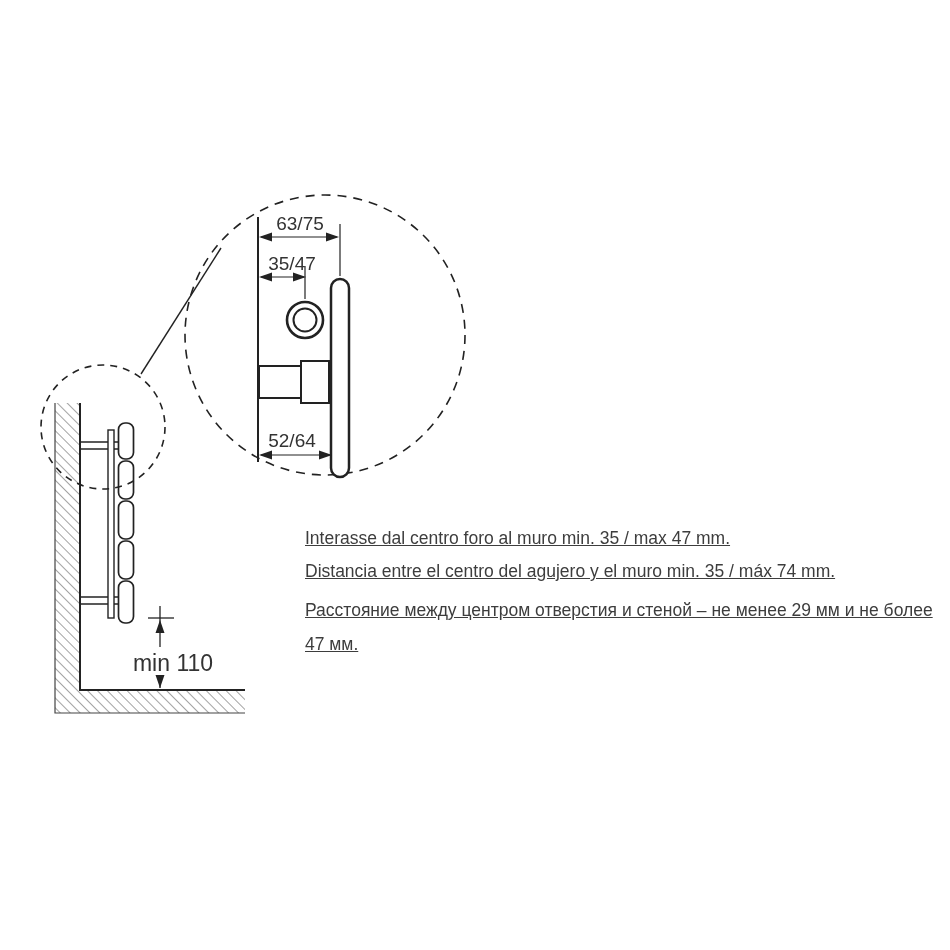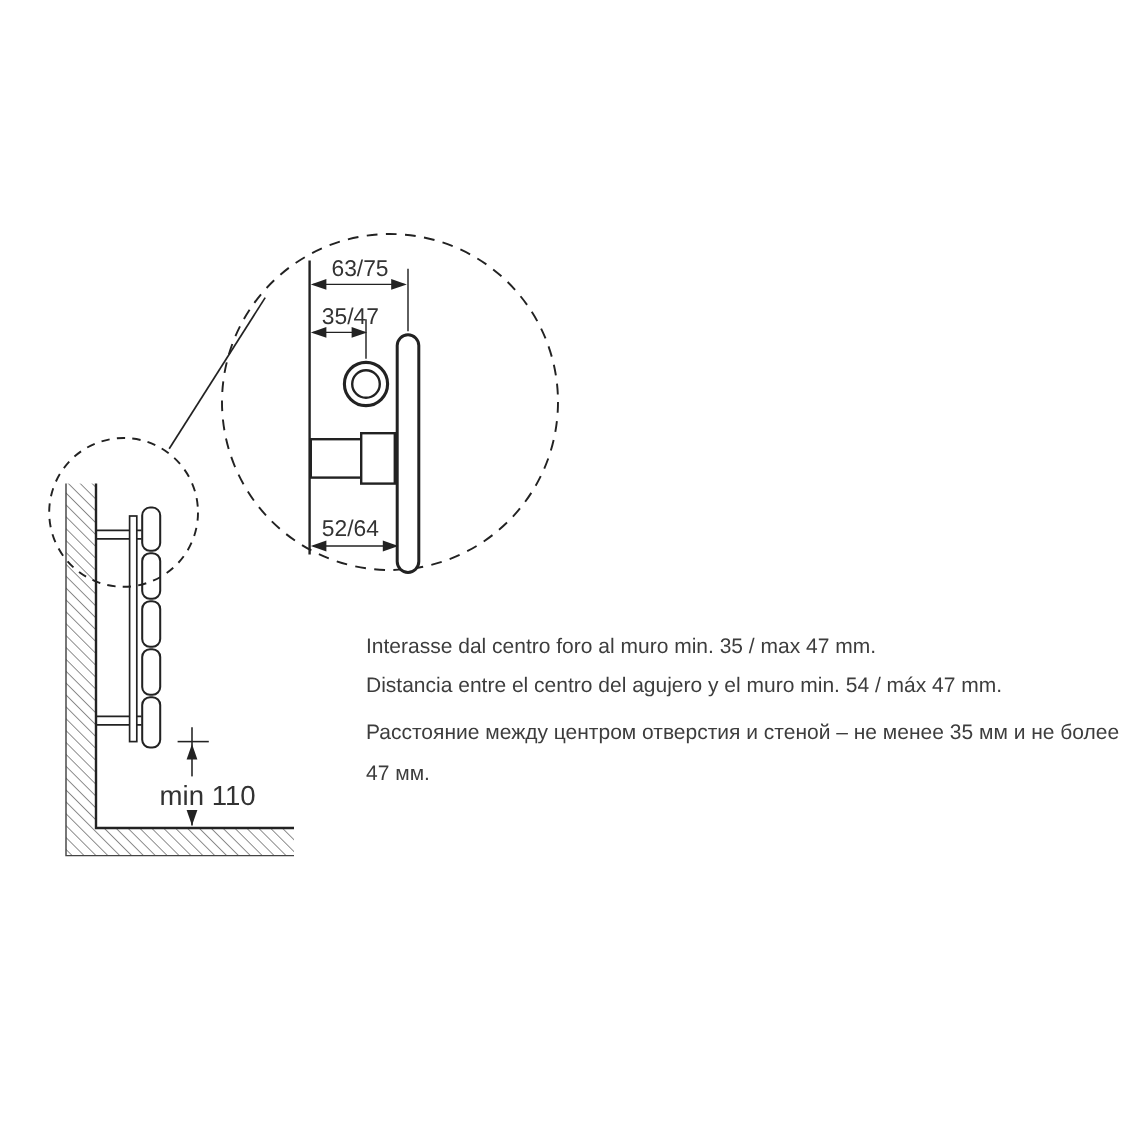--- a/index.html
+++ b/index.html
@@ -19,20 +19,21 @@
     position: absolute;
     left: 0;
     top: 0;
   }
   .notes {
     position: absolute;
     left: 305px;
     top: 522px;
     width: 638px;
     color: #3d3d3d;
+    text-decoration: underline;
   }
   .notes p {
     margin: 0;
     font-size: 17.5px;
     line-height: 33px;
   }
   .notes p.ru {
     margin-top: 5px;
     line-height: 34px;
   }
@@ -142,17 +143,17 @@
         <line x1="261" y1="455" x2="331" y2="455" stroke="#222222" stroke-width="1.2"></line>
         <polygon points="259,455 272,450.5 272,459.5" fill="#222222"></polygon>
         <polygon points="332,455 319,450.5 319,459.5" fill="#222222"></polygon>
         <text x="292" y="447" text-anchor="middle" class="dim-label">52/64</text>
       </g>
     </g>
   </svg>
 
   <div class="notes">
     <p>Interasse dal centro foro al muro min. 35 / max 47 mm.</p>
-    <p>Distancia entre el centro del agujero y el muro min. 54 / máx 47 mm.</p>
-    <p class="ru">Расстояние между центром отверстия и стеной – не менее 35 мм и не более 47 мм.</p>
+    <p>Distancia entre el centro del agujero y el muro min. 35 / máx 74 mm.</p>
+    <p class="ru">Расстояние между центром отверстия и стеной – не менее 29 мм и не более 47 мм.</p>
   </div>
 
 </div>
 
 </body></html>

